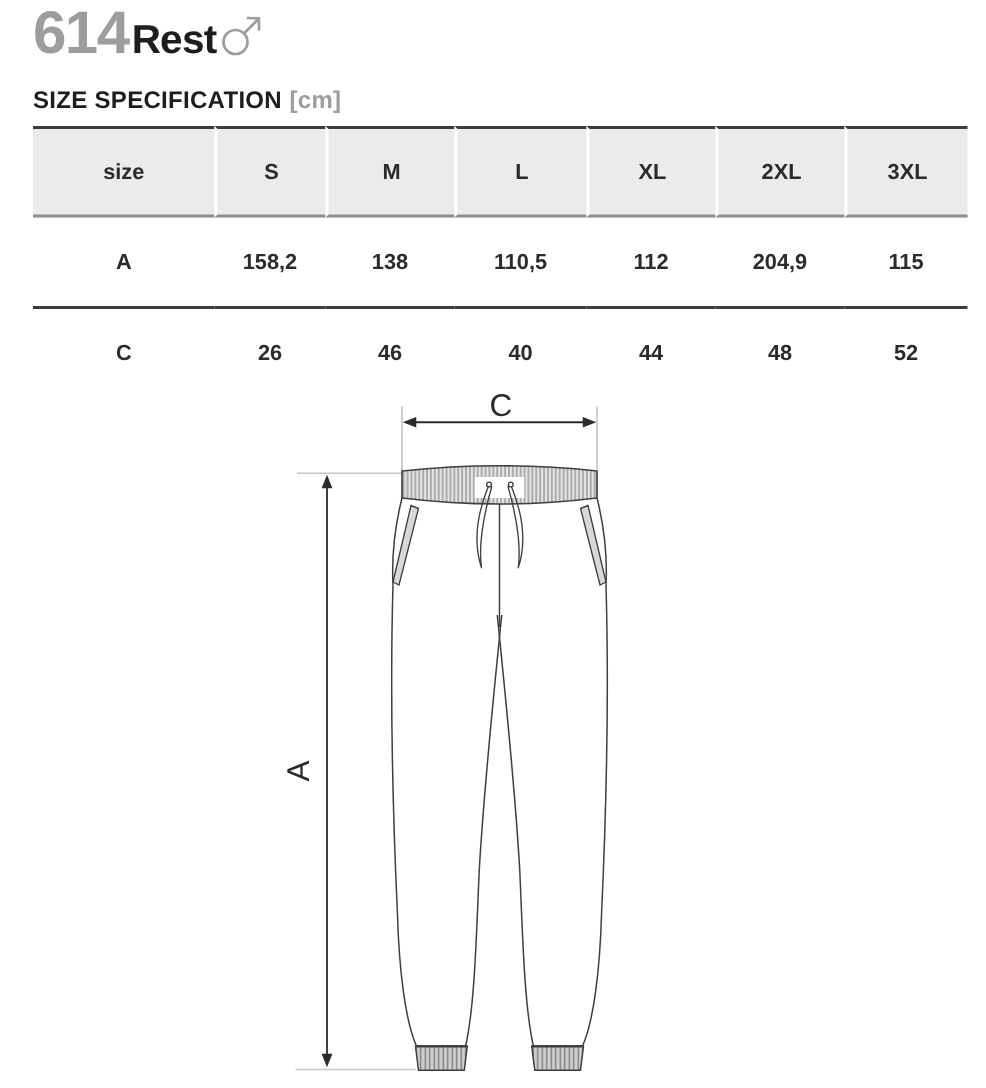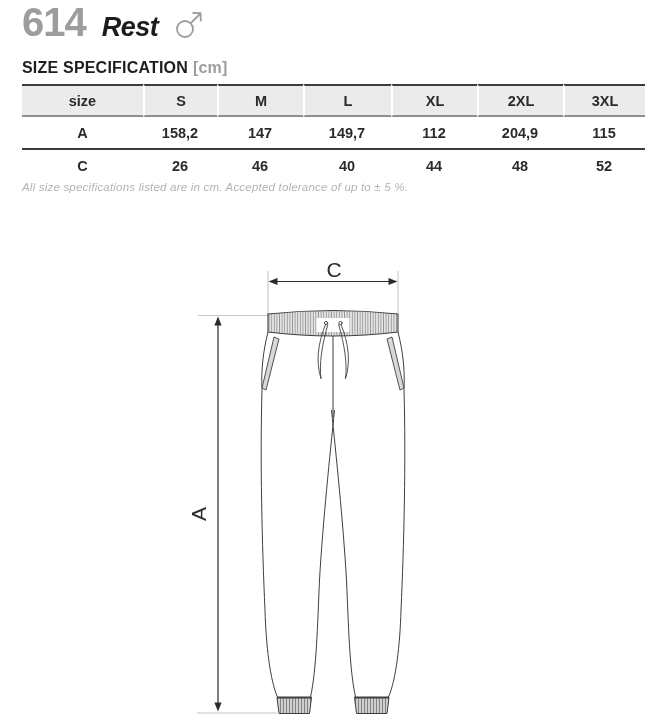--- a/index.html
+++ b/index.html
@@ -1,32 +1,32 @@
 <!DOCTYPE html>
 <html><head>
 <meta charset="utf-8">
 <style>
   html,body{margin:0;padding:0;background:#ffffff;}
   .page{
     position:relative;width:657px;height:725px;background:#ffffff;overflow:hidden;
     font-family:"Liberation Sans","DejaVu Sans",sans-serif;color:#1d1d1b;
   }
   
-  .product-header{position:absolute;left:22px;top:0;display:flex;align-items:baseline;gap:16px;height:44px;}
+  .product-header{position:absolute;left:22px;top:0;display:flex;align-items:baseline;gap:2px;height:44px;}
   .product-code{font-size:40px;font-weight:bold;color:#9d9d9c;letter-spacing:-1px;line-height:44px;}
-  .product-name{font-size:27px;font-weight:bold;color:#1d1d1b;letter-spacing:-0.5px;font-style:italic;}
+  .product-name{font-size:27px;font-weight:bold;color:#1d1d1b;letter-spacing:-0.5px;}
   .male-icon{position:relative;top:4px;}
 
   
   .section-title{position:absolute;left:22px;top:59px;font-size:16px;font-weight:bold;letter-spacing:0.2px;}
   .section-title .unit{color:#9d9d9c;margin-left:5px;margin-top:44px;}
 
   
   .size-table{position:absolute;left:22px;top:84px;width:623px;border-collapse:separate;border-spacing:0;table-layout:fixed;}
-  .size-table th,.size-table td{padding:4px;text-align:center;font-size:14.5px;color:#2b2b2b;vertical-align:middle;}
+  .size-table th,.size-table td{padding:18px;text-align:center;font-size:14.5px;color:#2b2b2b;vertical-align:middle;}
   .size-table thead th{
     background:#ebebeb;height:21px;font-weight:bold;
     border-top:2px solid #3c3c3b;border-bottom:2px solid #8e8e8d;
   }
   .size-table thead th + th{border-left:2px solid #ffffff;}
   .size-table .row-a td{height:23px;border-bottom:2px solid #3c3c3b;font-weight:bold;}
   .size-table .row-c td{height:24px;font-weight:bold;}
   .size-table .rowlabel{font-weight:bold;}
 
   .tolerance-note{position:absolute;left:22px;top:169px;font-size:11.5px;font-style:italic;color:#b3b3b2;letter-spacing:0.2px;}
@@ -72,39 +72,38 @@
         <th>L</th>
         <th>XL</th>
         <th>2XL</th>
         <th>3XL</th>
       </tr>
     </thead>
     <tbody>
       <tr class="row-a">
         <td class="rowlabel">A</td>
         <td>158,2</td>
-        <td>147</td>
-        <td>149,7</td>
+        <td>138</td>
+        <td>110,5</td>
         <td>112</td>
         <td>204,9</td>
         <td>115</td>
       </tr>
       <tr class="row-c">
         <td class="rowlabel">C</td>
         <td>26</td>
         <td>46</td>
         <td>40</td>
         <td>44</td>
         <td>48</td>
         <td>52</td>
       </tr>
     </tbody>
   </table>
 
-  <p class="tolerance-note">All size specifications listed are in cm. Accepted tolerance of up to ± 5 %.</p>
 
   <svg class="diagram" width="657" height="725" viewBox="0 0 657 725">
     <defs>
       <pattern id="ribBand" width="2.6" height="8" patternUnits="userSpaceOnUse">
         <rect width="2.6" height="8" fill="#e4e4e4"></rect>
         <line x1="1.3" y1="0" x2="1.3" y2="8" stroke="#7c7c7c" stroke-width="0.7"></line>
       </pattern>
       <pattern id="ribCuff" width="3" height="18" patternUnits="userSpaceOnUse">
         <rect width="3" height="18" fill="#cfcfcf"></rect>
         <line x1="1.5" y1="0" x2="1.5" y2="18" stroke="#7a7a7a" stroke-width="0.9"></line>

